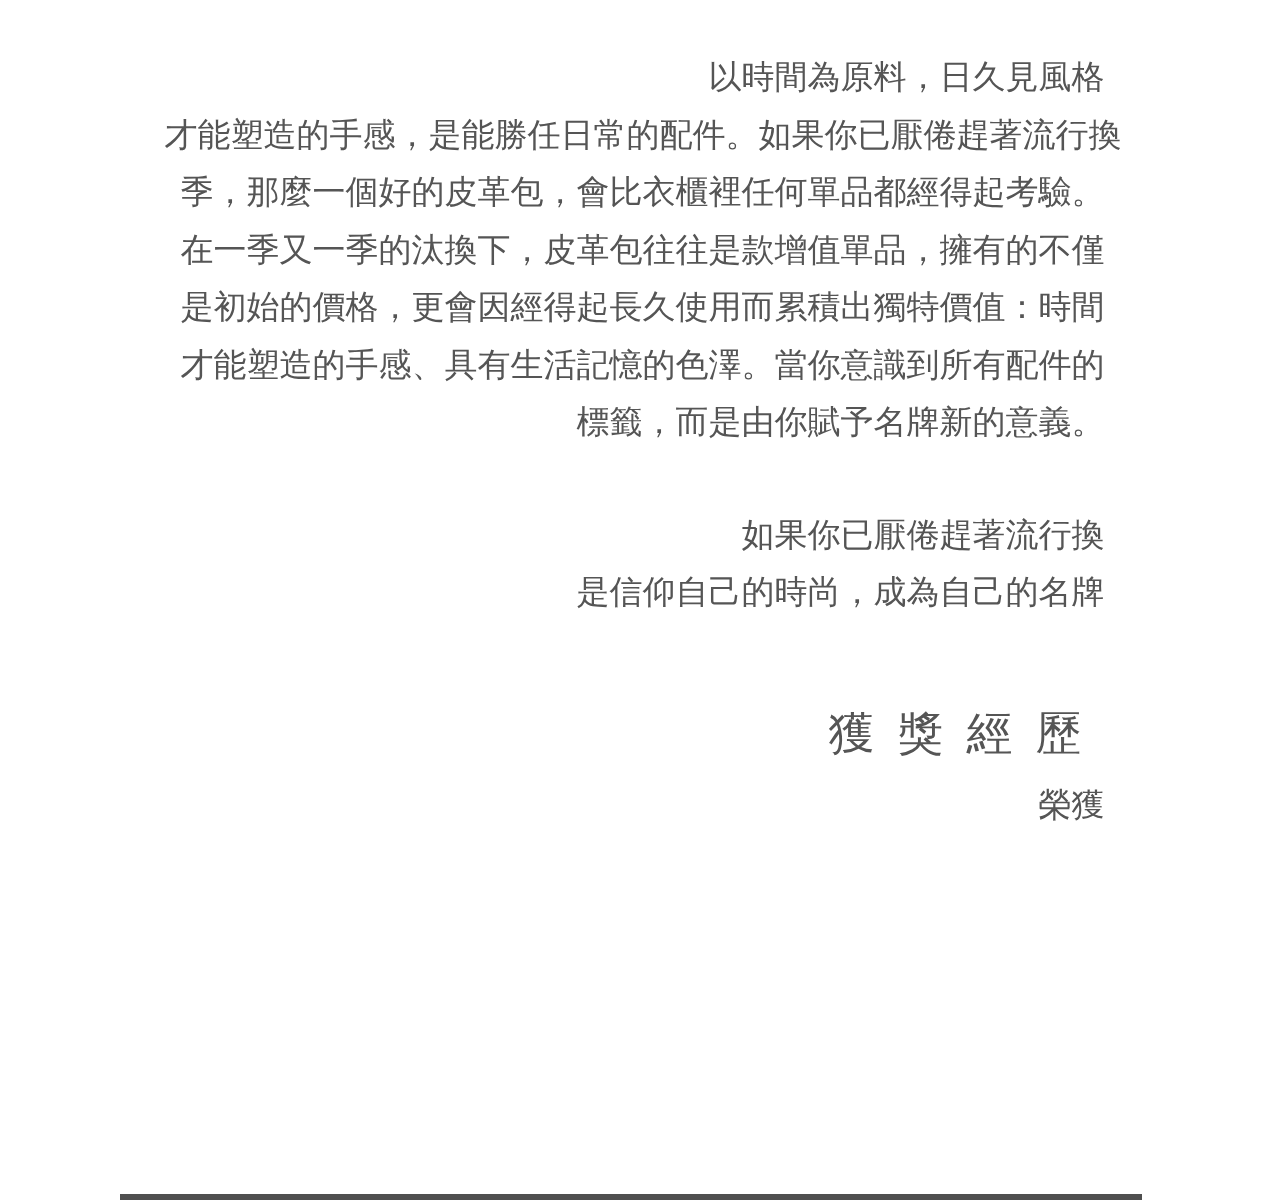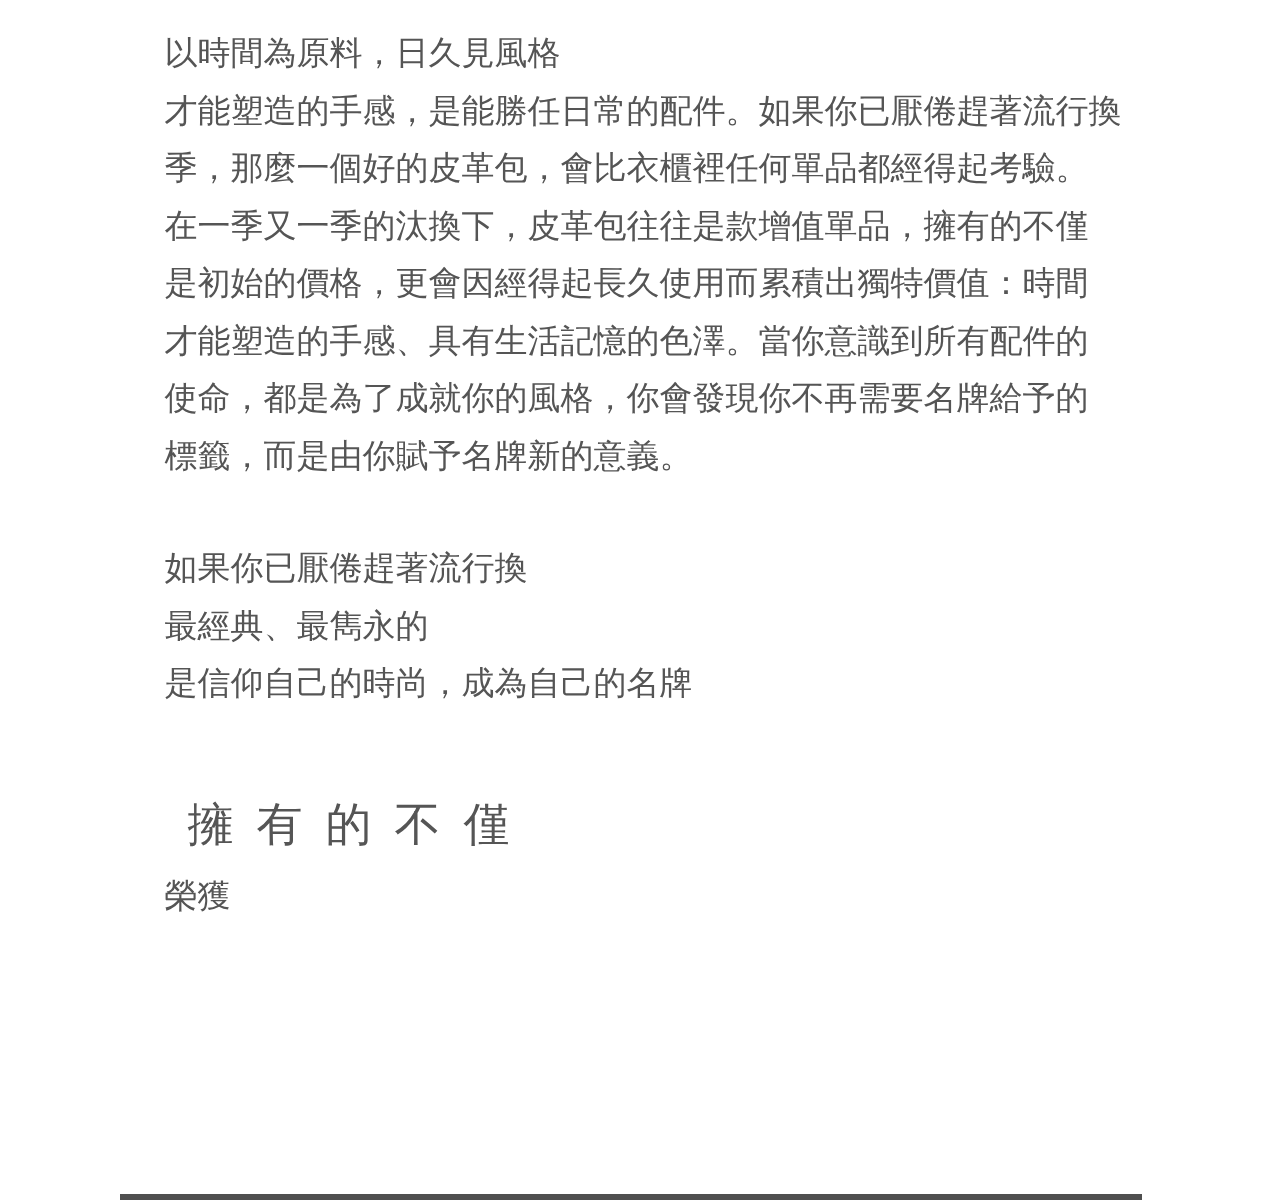--- a/index.html
+++ b/index.html
@@ -13,22 +13,22 @@
     position: relative;
     overflow: hidden;
     font-family: "Liberation Sans", "DejaVu Sans", sans-serif;
     font-weight: 300;
     color: #555555;
     -webkit-font-smoothing: antialiased;
   }
   .content {
     width: 940px;
     margin: 0 auto;
-    padding-top: 24px;
-    text-align: left;
+    padding-top: 48px;
+    text-align: right;
   }
   .intro-line {
     font-size: 33px;
     line-height: 57.5px;
     white-space: nowrap;
   }
   .statement {
     margin-top: 55px;
   }
   .statement-line {
@@ -72,30 +72,28 @@
 
 <div class="content">
 
   <div class="intro">
     <div class="intro-line">以時間為原料，日久見風格</div>
     <div class="intro-line">才能塑造的手感，是能勝任日常的配件。如果你已厭倦趕著流行換</div>
     <div class="intro-line">季，那麼一個好的皮革包，會比衣櫃裡任何單品都經得起考驗。</div>
     <div class="intro-line">在一季又一季的汰換下，皮革包往往是款增值單品，擁有的不僅</div>
     <div class="intro-line">是初始的價格，更會因經得起長久使用而累積出獨特價值：時間</div>
     <div class="intro-line">才能塑造的手感、具有生活記憶的色澤。當你意識到所有配件的</div>
-    <div class="intro-line">使命，都是為了成就你的風格，你會發現你不再需要名牌給予的</div>
     <div class="intro-line">標籤，而是由你賦予名牌新的意義。</div>
   </div>
 
   <div class="statement">
     <div class="statement-line">如果你已厭倦趕著流行換</div>
-    <div class="statement-line">最經典、最雋永的</div>
     <div class="statement-line">是信仰自己的時尚，成為自己的名牌</div>
   </div>
 
   <div class="awards">
-    <div class="awards-heading">擁有的不僅</div>
+    <div class="awards-heading">獲獎經歷</div>
     <div class="awards-subtitle">榮獲</div>
   </div>
 
 </div>
 
 <div class="bottom-bar"></div>
 
 </body></html>

